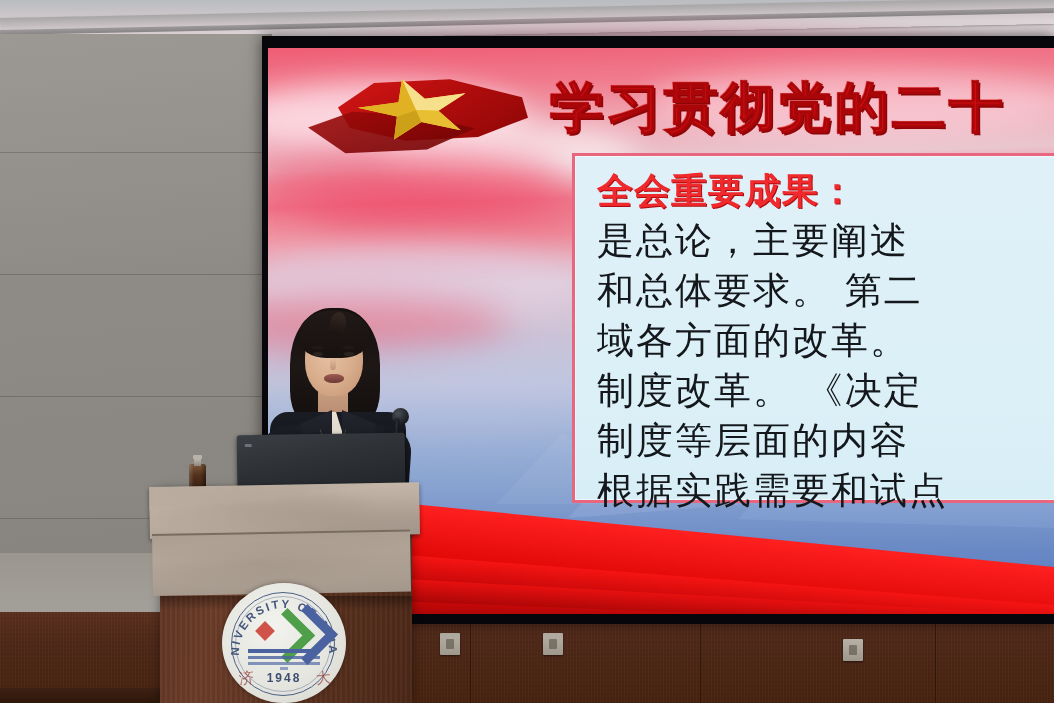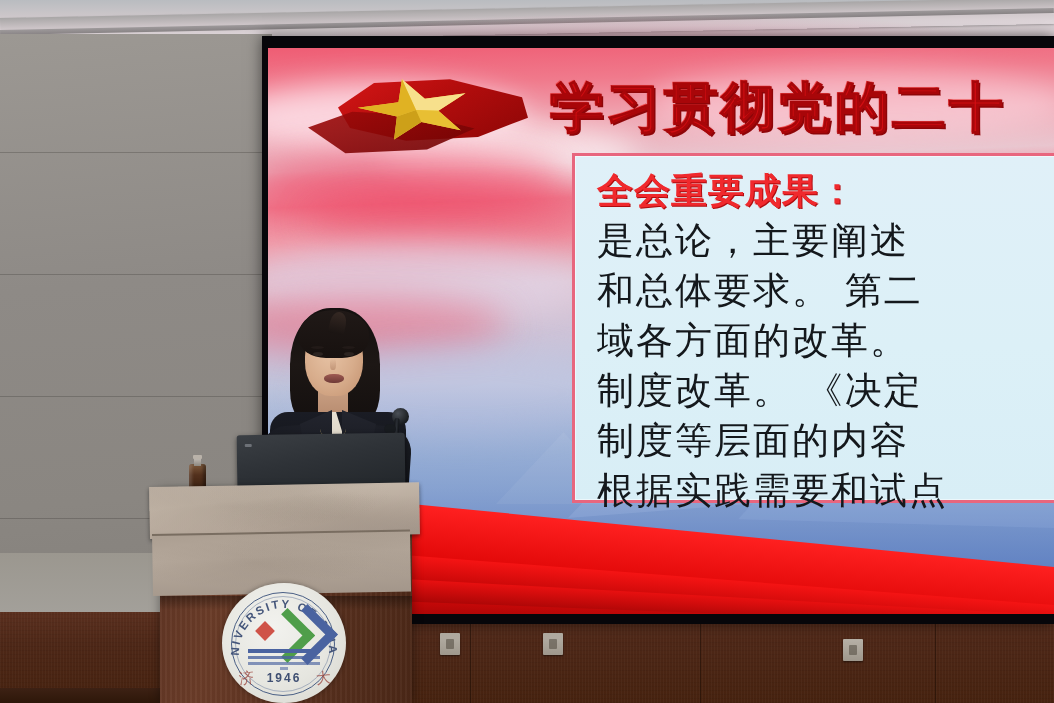--- a/index.html
+++ b/index.html
@@ -565,18 +565,18 @@
 
     <div class="diamond-red"></div>
     <div class="chev chev-green"></div>
     <div class="chev chev-blue"></div>
 
     <div class="bar" style="left:26px;top:66px;width:72px;height:4px;"></div>
     <div class="bar" style="left:26px;top:73px;width:72px;height:3px;opacity:.8;"></div>
     <div class="bar" style="left:26px;top:79px;width:72px;height:3px;opacity:.65;"></div>
     <div class="bar" style="left:58px;top:84px;width:8px;height:3px;opacity:.55;"></div>
 
-    <div class="emblem-year">1946</div>
+    <div class="emblem-year">1948</div>
     <div class="calli" style="left:17px;top:86px;">济</div>
     <div class="calli" style="left:94px;top:86px;">大</div>
   </div>
 
 </div>
 
 </body></html>

